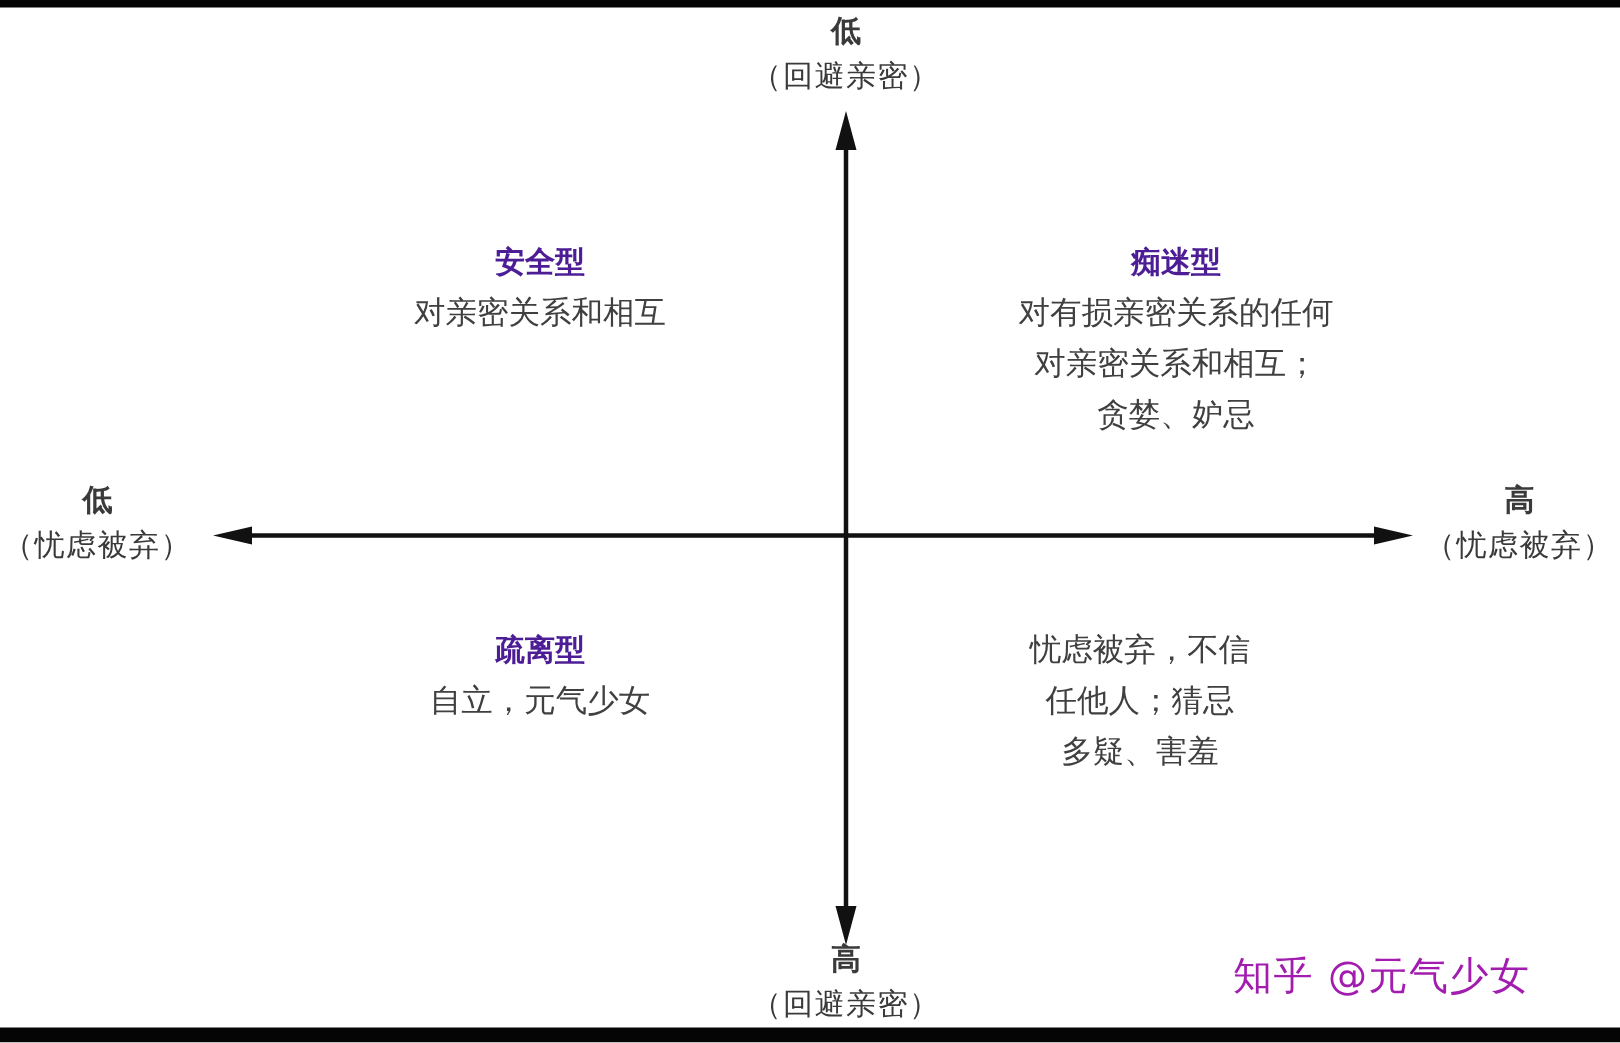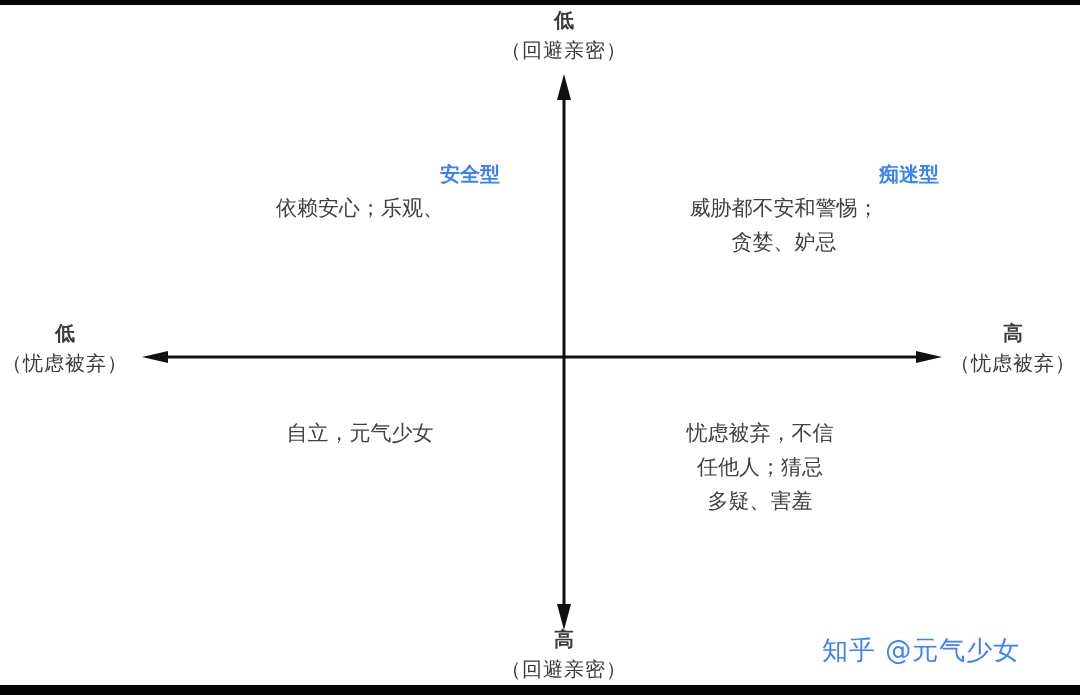--- a/index.html
+++ b/index.html
@@ -4,24 +4,24 @@
 <style>
   html, body { margin:0; padding:0; }
   body { width:1080px; height:695px; position:relative; overflow:hidden; background:#ffffff;
          font-family:"DejaVu Serif","Liberation Serif",serif; color:#333; }
   .bar-top { position:absolute; left:0; top:0; width:1080px; height:5px; background:#050505; }
   .bar-bottom { position:absolute; left:0; top:685px; width:1080px; height:10px; background:#050505; }
   .axis-label { position:absolute; text-align:center; font-size:20px; line-height:30px; color:#3a3a3a; }
   .axis-label .lvl { font-weight:bold; display:block; }
   .axis-label .name { display:block; letter-spacing:1px; }
   .quad { position:absolute; text-align:center; font-size:21px; line-height:34px; color:#404040; }
-  .quad .title { font-weight:bold; color:#3b82f6; display:block; font-family:"DejaVu Sans","Liberation Sans",sans-serif; font-size:20px;text-align:right; }
+  .quad .title { font-weight:bold; color:#4c1d95; display:block; font-family:"DejaVu Sans","Liberation Sans",sans-serif; font-size:20px; }
   .quad .line { display:block; }
   svg.axes { position:absolute; left:0; top:0; }
-  .watermark { position:absolute; left:822px; top:633px; font-size:26px; color:#3b82f6;
+  .watermark { position:absolute; left:822px; top:633px; font-size:26px; color:#a21caf;
                font-family:"DejaVu Sans","Liberation Sans",sans-serif; letter-spacing:1px; }
 </style>
 </head>
 <body>
 
 <div class="bar-top"></div>
 
 <svg class="axes" width="1080" height="695">
   <g>
     <line x1="564" y1="92" x2="564" y2="620" stroke="#111" stroke-width="3"></line>
@@ -50,30 +50,32 @@
   <span class="name">（忧虑被弃）</span>
 </div>
 
 <div class="axis-label" style="left:938px; top:318px; width:150px;">
   <span class="lvl">高</span>
   <span class="name">（忧虑被弃）</span>
 </div>
 
 <div class="quad" style="left:220px; top:157px; width:280px;">
   <span class="title">安全型</span>
-  <span class="line">依赖安心；乐观、</span>
+  <span class="line">对亲密关系和相互</span>
 </div>
 
 <div class="quad" style="left:629px; top:157px; width:310px;">
   <span class="title">痴迷型</span>
-  <span class="line">威胁都不安和警惕；</span>
+  <span class="line">对有损亲密关系的任何</span>
+  <span class="line">对亲密关系和相互；</span>
   <span class="line">贪婪、妒忌</span>
 </div>
 
 <div class="quad" style="left:210px; top:416px; width:300px;">
+  <span class="title">疏离型</span>
   <span class="line">自立，元气少女</span>
 </div>
 
 <div class="quad" style="left:610px; top:416px; width:300px;">
   <span class="line">忧虑被弃，不信</span>
   <span class="line">任他人；猜忌</span>
   <span class="line">多疑、害羞</span>
 </div>
 
 <div class="watermark">知乎 @元气少女</div>

